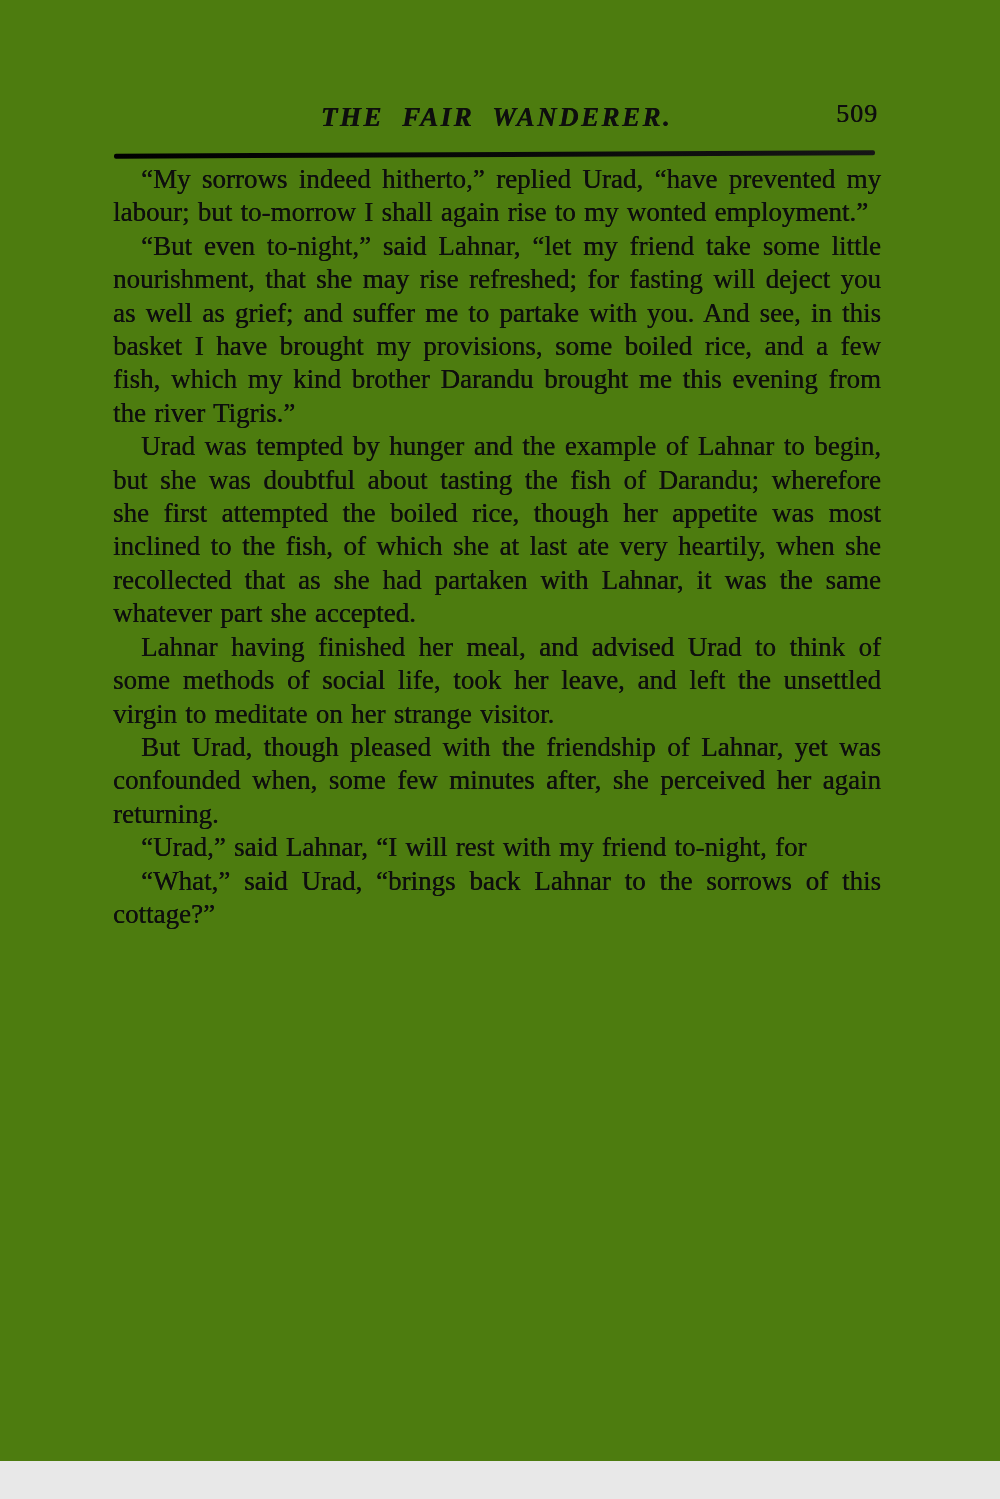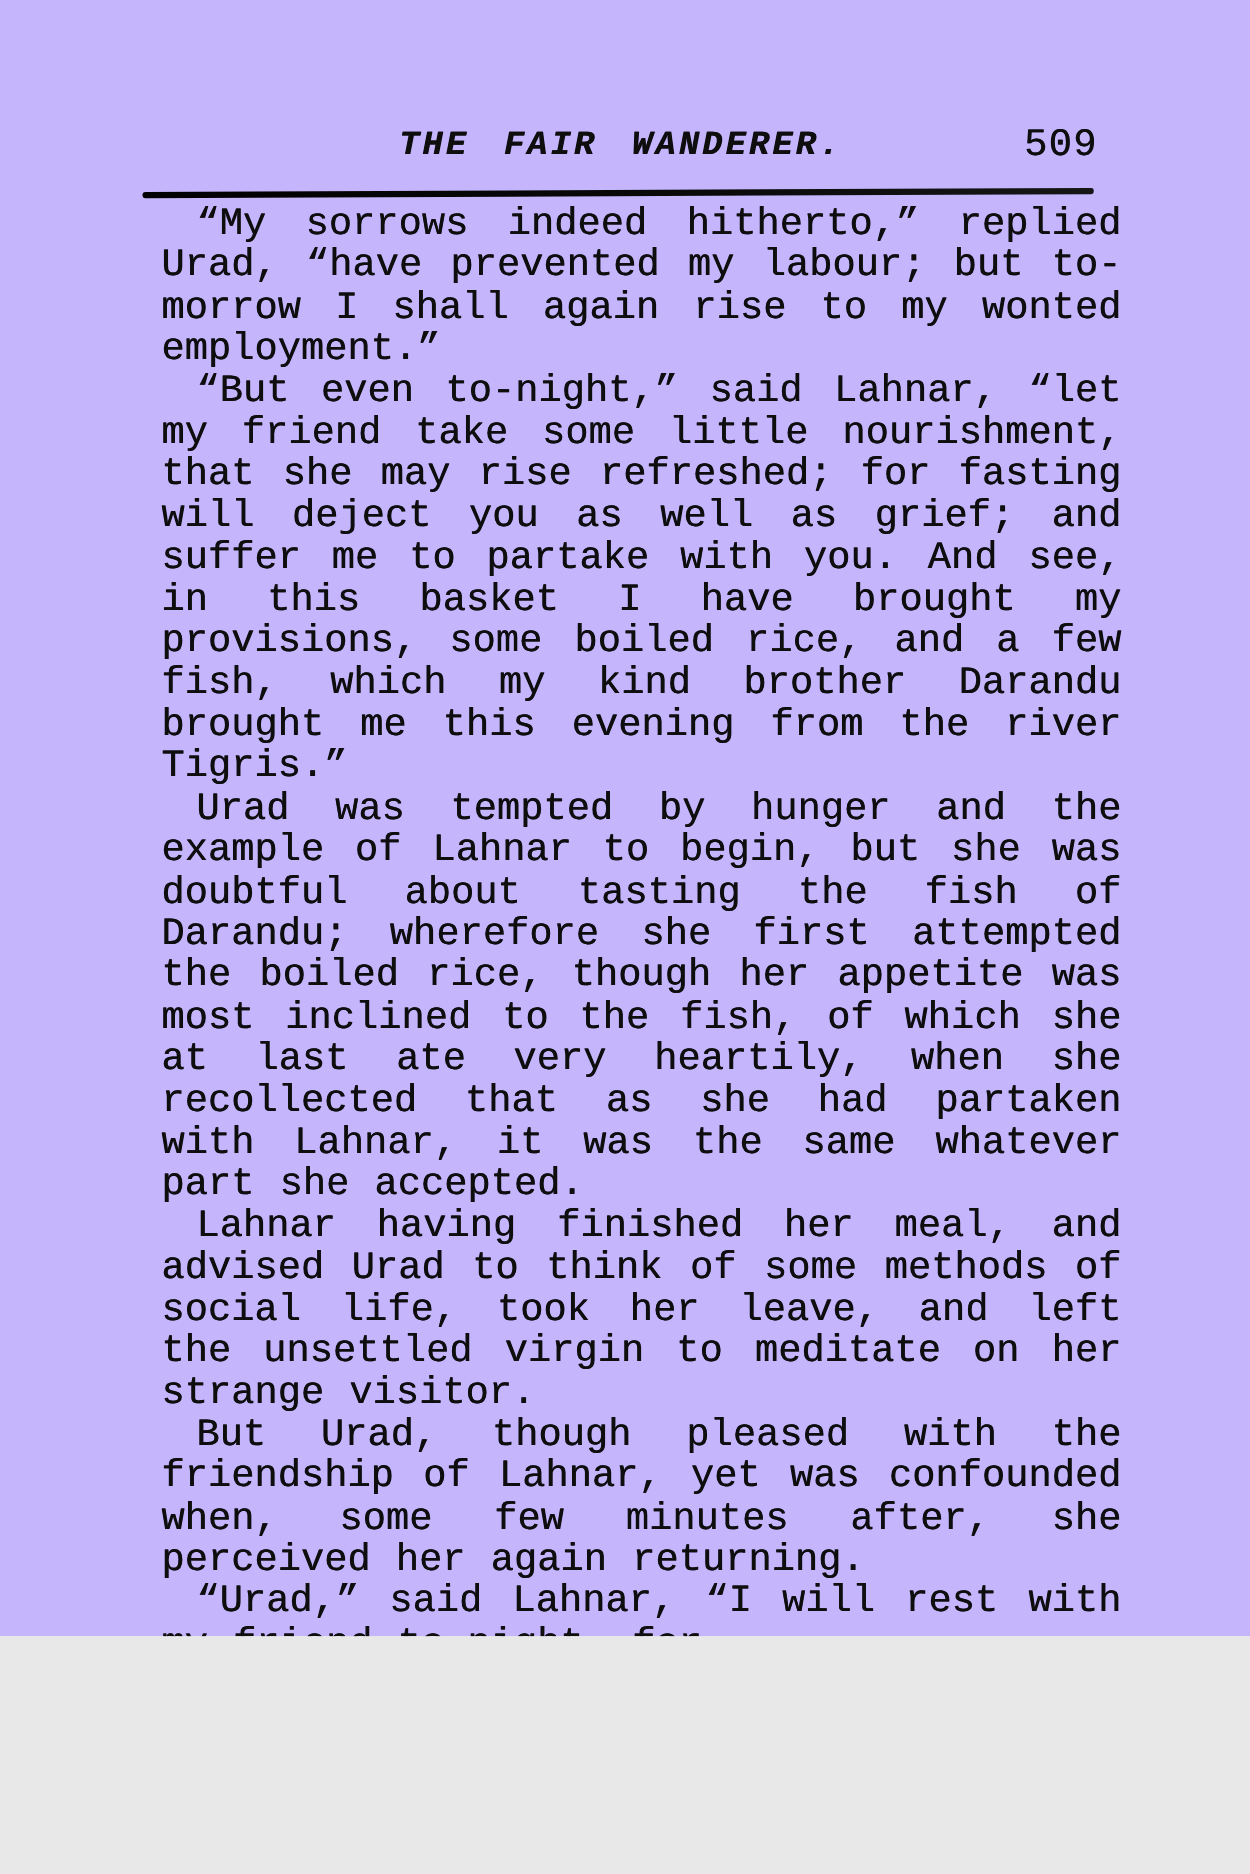--- a/index.html
+++ b/index.html
@@ -3,24 +3,24 @@
 <meta charset="utf-8">
 <style>
   html, body {
     margin: 0;
     padding: 0;
     background: #e8e8e8;
   }
   .page {
     position: relative;
     width: 1000px;
-    height: 1309px;
-    background: #c4b5fd;
+    height: 1461px;
+    background: #4d7c0f;
     overflow: hidden;
-    font-family: Liberation Mono, monospace;
+    font-family: Liberation Serif, serif;
     color: #0e0e0e;
   }
   
   .running-head {
     position: absolute;
     top: 102px;
     left: 113px;
     width: 767px;
     height: 42px;
   }
@@ -35,42 +35,42 @@
     font-size: 27px;
     letter-spacing: 2.5px;
     word-spacing: 9px;
     white-space: nowrap;
     text-shadow: 0.4px 0 0 currentColor;
   }
   .page-number {
     position: absolute;
     right: 2px;
     top: -3px;
-    font-size: 31px;
+    font-size: 26px;
     letter-spacing: 1px;
     text-shadow: 0.4px 0 0 currentColor;
   }
   
   .header-rule {
     position: absolute;
     top: 152px;
     left: 114px;
     width: 761px;
     height: 5px;
     background: linear-gradient(to right, #000 0%, #0a0a0a 60%, #161616 100%);
     transform: rotate(-0.25deg);
     border-radius: 2px;
   }
   
   .body-text {
     position: absolute;
     top: 163px;
-    left: 129px;
+    left: 113px;
     width: 768px;
-    font-size: 31px;
+    font-size: 27px;
     line-height: 33.4px;
     text-align: justify;
     text-shadow: 0.35px 0 0 currentColor;
     word-spacing: 1.5px;
   }
   .body-text p {
     margin: 0;
     padding: 0;
     text-indent: 28px;
   }

